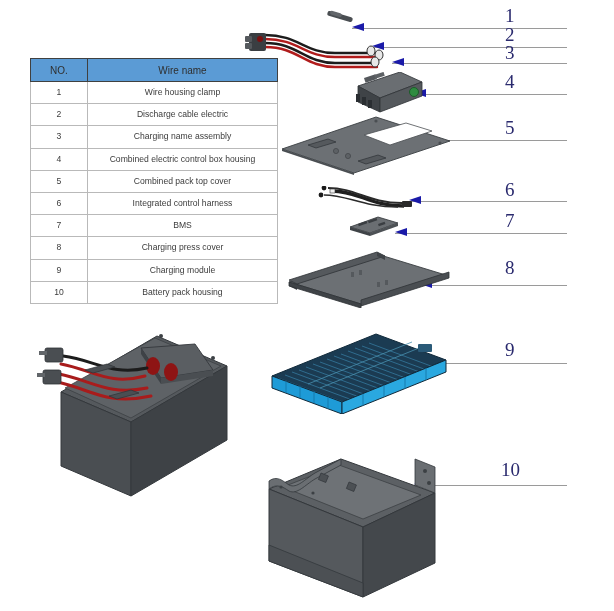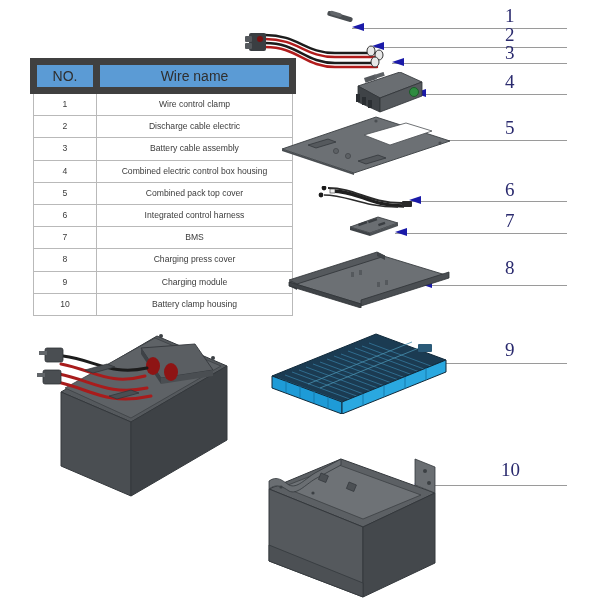--- a/index.html
+++ b/index.html
@@ -5,22 +5,22 @@
   html,body{margin:0;padding:0;background:#fff;}
   body{width:614px;height:611px;position:relative;overflow:hidden;
        font-family:"Liberation Sans",sans-serif;}
 
   
   #parts-table{position:absolute;left:30px;top:58px;width:245px;
                border-collapse:collapse;table-layout:fixed;}
   #parts-table td,#parts-table th{border:1px solid #b9b9b9;height:21.2px;
        font-size:8.6px;color:#3b3b3b;text-align:center;font-weight:400;
        padding:0;line-height:21px;overflow:hidden;white-space:nowrap;}
-  #parts-table th{background:#5b9bd5;color:#2f2f2f;font-size:14px;font-weight:400;
-       border:7px solid #404040;height:22px;}
+  #parts-table th{background:#5b9bd5;color:#2f2f2f;font-size:10px;font-weight:400;
+       border:1px solid #404040;height:22px;}
   .col-no{width:56px;}
   .col-name{width:189px;}
 
   
   .callout{position:absolute;}
   .callout .num{position:absolute;font-family:"Liberation Serif",serif;
        font-size:19px;color:#2a2a6e;line-height:1;}
   .leader{position:absolute;height:1px;background:#9a9a9a;}
   .arrow{position:absolute;width:0;height:0;
        border-top:4.5px solid transparent;border-bottom:4.5px solid transparent;
@@ -70,29 +70,29 @@
 <table id="parts-table">
   <thead>
     <tr>
       <th class="col-no">NO.</th>
       <th class="col-name">Wire name</th>
     </tr>
   </thead>
   <tbody id="parts-tbody">
       <tr>
         <td class="col-no">1</td>
-        <td class="col-name">Wire control clamp</td>
+        <td class="col-name">Wire housing clamp</td>
       </tr>
       <tr>
         <td class="col-no">2</td>
         <td class="col-name">Discharge cable electric</td>
       </tr>
       <tr>
         <td class="col-no">3</td>
-        <td class="col-name">Battery cable assembly</td>
+        <td class="col-name">Charging name assembly</td>
       </tr>
       <tr>
         <td class="col-no">4</td>
         <td class="col-name">Combined electric control box housing</td>
       </tr>
       <tr>
         <td class="col-no">5</td>
         <td class="col-name">Combined pack top cover</td>
       </tr>
       <tr>
@@ -106,21 +106,21 @@
       <tr>
         <td class="col-no">8</td>
         <td class="col-name">Charging press cover</td>
       </tr>
       <tr>
         <td class="col-no">9</td>
         <td class="col-name">Charging module</td>
       </tr>
       <tr>
         <td class="col-no">10</td>
-        <td class="col-name">Battery clamp housing</td>
+        <td class="col-name">Battery pack housing</td>
       </tr>
     </tbody>
 </table>
 
 <div class="callout">
   <div class="num" style="left:505px;top:6px;">1</div>
   <div class="leader" style="left:352px;top:28px;width:215px;"></div>
   <div class="arrow" style="left:352px;top:23px;"></div>
 </div>
 <div class="callout">

